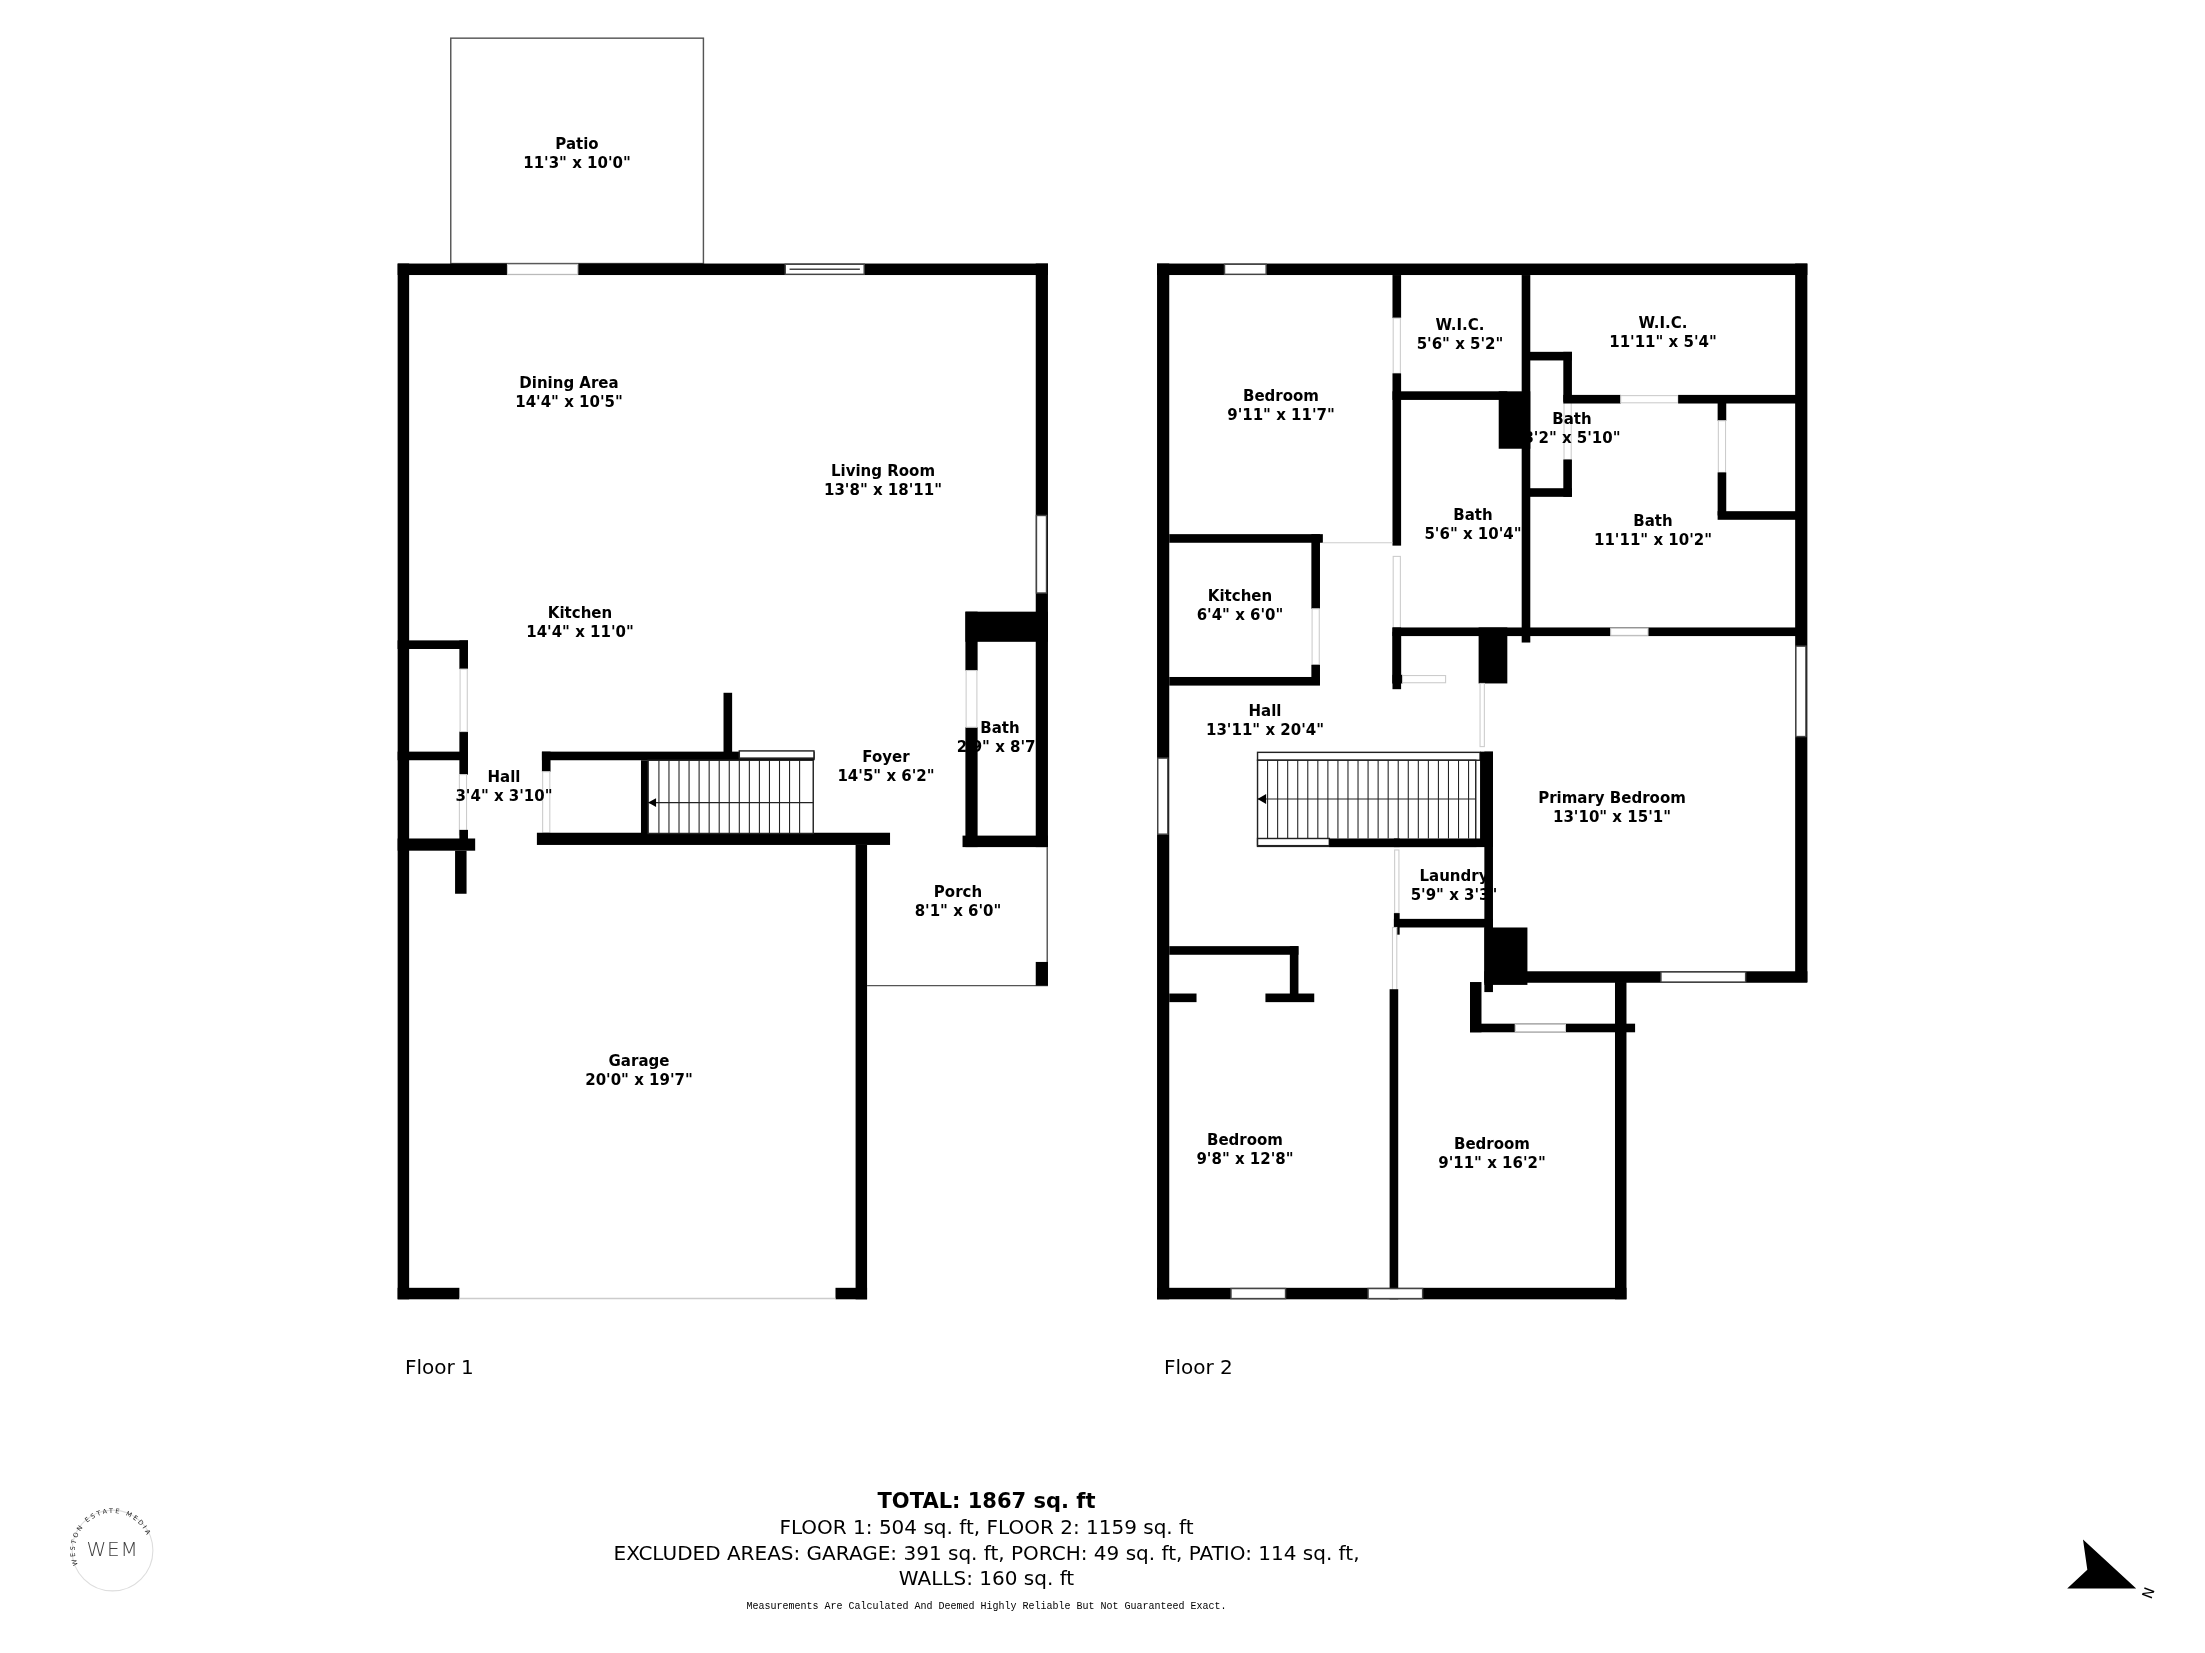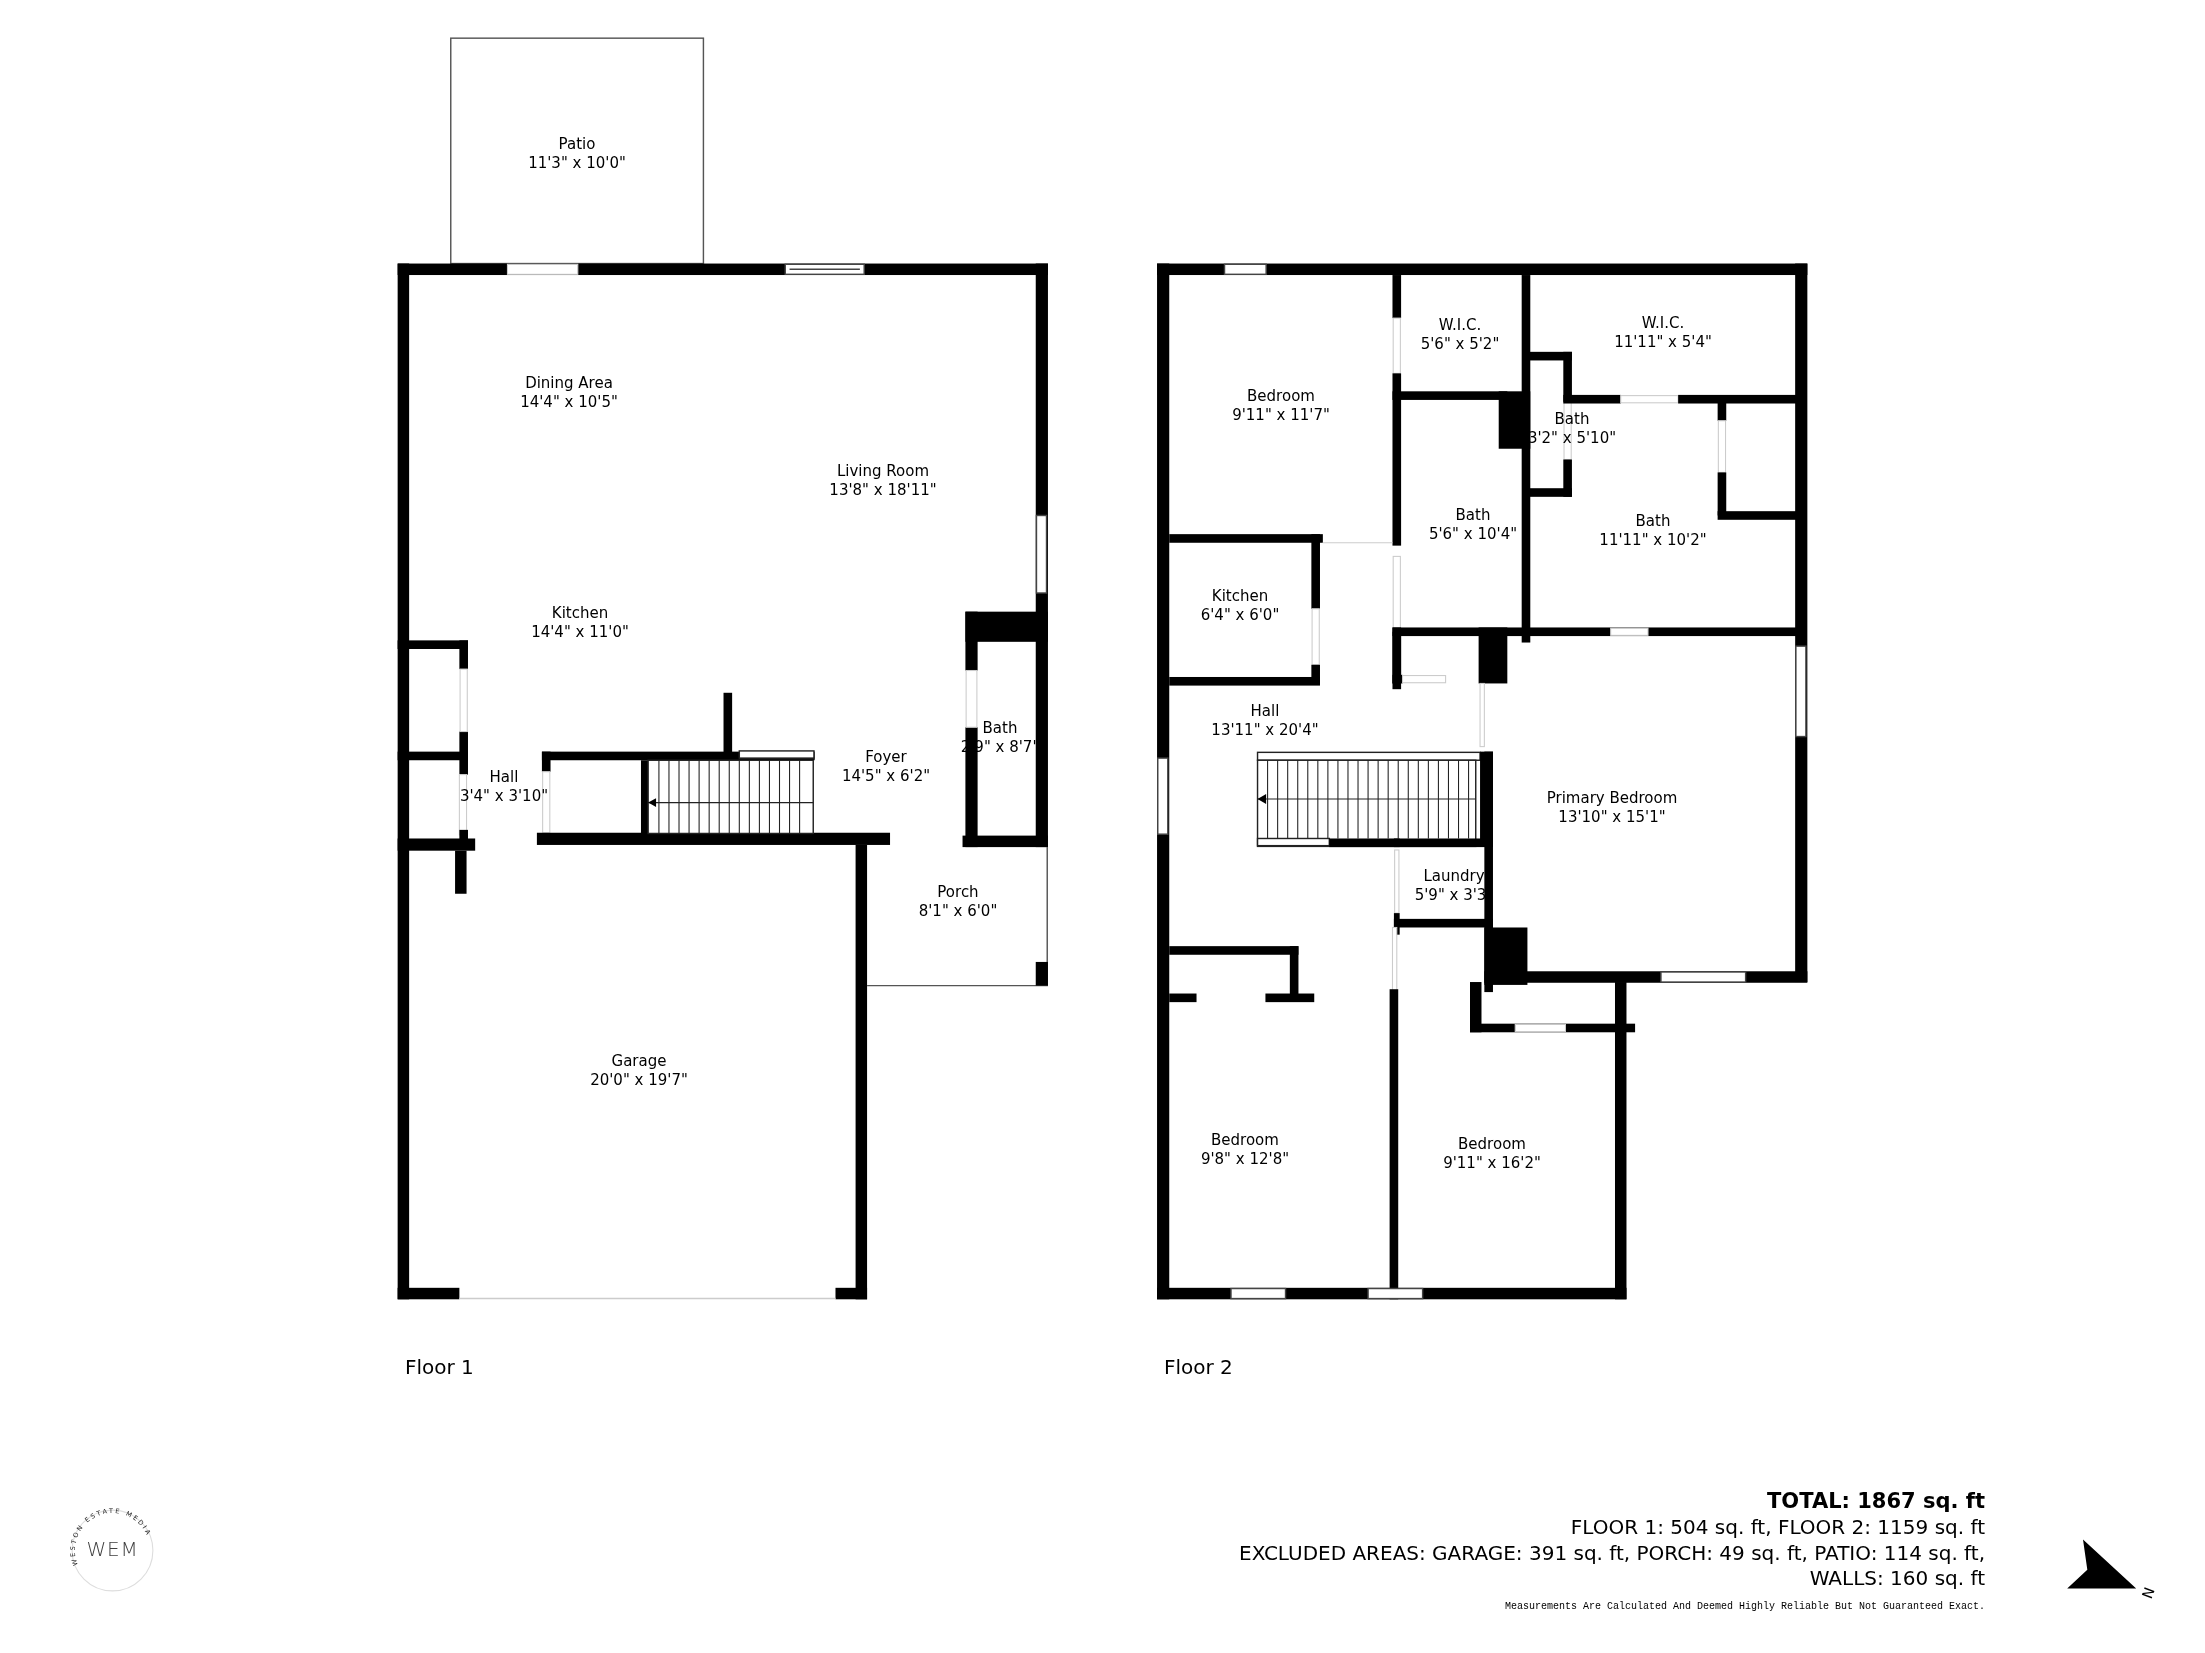--- a/index.html
+++ b/index.html
@@ -5,23 +5,23 @@
   html, body { margin:0; padding:0; background:#ffffff; }
   body { width:2205px; height:1654px; position:relative; overflow:hidden;
          font-family:"DejaVu Sans", sans-serif; color:#000; }
   svg.plan { position:absolute; left:0; top:0; width:2205px; height:1654px; }
   .wall { fill:#000; }
   .thin { fill:none; stroke:#555; stroke-width:2; }
   .win { fill:#fff; stroke:#444; stroke-width:2; }
   .door { fill:#fff; stroke:#ccc; stroke-width:1.5; }
   .stair { fill:#fff; stroke:#222; stroke-width:2; }
   .label { position:absolute; text-align:center; font-size:15px; line-height:18.7px;
-           transform:translate(-50%,-50%); white-space:nowrap; font-family:"DejaVu Sans", sans-serif; }
+           transform:translate(-50%,-50%); white-space:nowrap; font-family:"DejaVu Sans", sans-serif;font-weight:bold; }
   .floor-label { position:absolute; font-size:20px; font-family:"DejaVu Sans", sans-serif; }
-  .footer { position:absolute; left:12px; width:1973px; text-align:right; font-family:"DejaVu Sans", sans-serif; }
+  .footer { position:absolute; left:0; width:1973px; text-align:center; font-family:"DejaVu Sans", sans-serif; }
   .f-total { top:1489px; font-size:21px; font-weight:bold; }
   .f-line { font-size:20px; }
   .f-note { top:1601px; font-size:10px;font-family:Liberation Mono, monospace; }
   .logo { position:absolute; left:62px; top:1500px; width:101px; height:101px; }
   .compass { position:absolute; left:2060px; top:1538px; width:115px; height:72px; }
 </style>
 </head>
 <body>
 
 <svg class="plan" viewBox="0 0 3072 2304" xmlns="http://www.w3.org/2000/svg">

